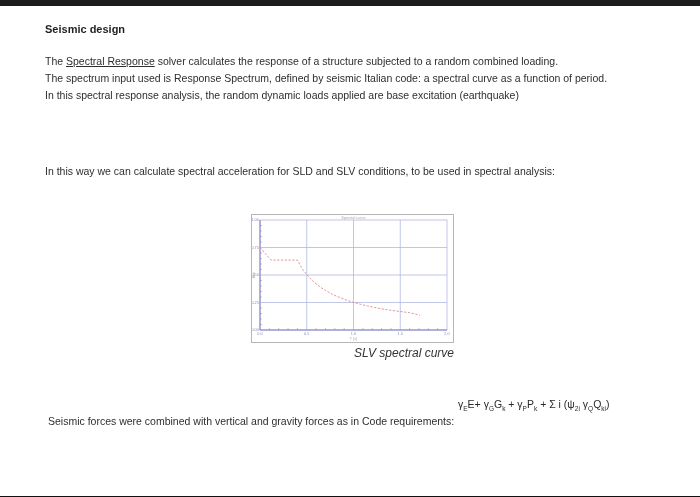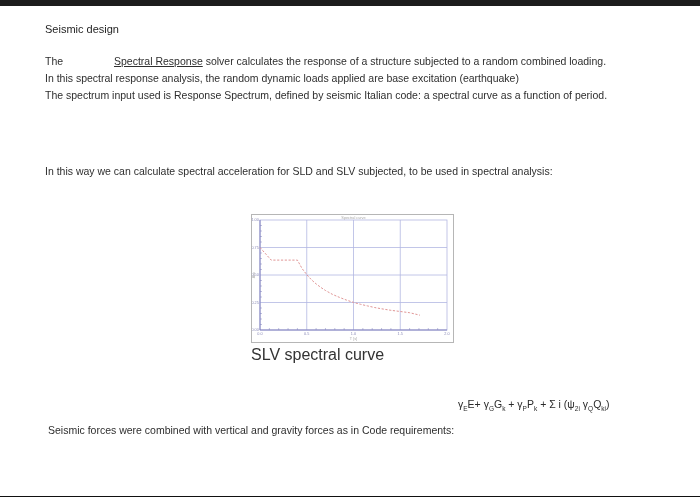--- a/index.html
+++ b/index.html
@@ -3,55 +3,55 @@
 <meta charset="utf-8">
 <style>
   html,body{margin:0;padding:0;background:#fff;}
   .page{
     position:relative;width:700px;height:497px;background:#ffffff;
     font-family:"Liberation Sans","DejaVu Sans",sans-serif;
     color:#2e2e2e;overflow:hidden;
   }
   .top-bar{position:absolute;top:0;left:0;width:700px;height:6px;background:#1d1d1d;}
   .bottom-bar{position:absolute;bottom:0;left:0;width:700px;height:1px;background:#111;}
-  .doc-title{position:absolute;left:45px;top:23px;font-size:11px;font-weight:normal;color:#1f1f1f;}
+  .doc-title{position:absolute;left:45px;top:23px;font-size:11px;font-weight:bold;color:#1f1f1f;}
   .para{position:absolute;left:45px;font-size:10.5px;line-height:17px;color:#2e2e2e;white-space:nowrap;}
   .p1{top:53px;}
   .p2{top:126px;}
   .p3{top:163px;}
-  .underlined{text-decoration:underline;margin-left:48px;}
+  .underlined{text-decoration:underline;}
   .chart-box{
     position:absolute;left:251px;top:214px;width:201px;height:127px;
     background:#ffffff;border:1px solid #b6b6b6;box-sizing:content-box;
   }
   .chart-caption{
-    position:absolute;left:251px;top:346px;width:203px;text-align:left;
-    font-size:16px;color:#333;
+    position:absolute;left:251px;top:346px;width:203px;text-align:right;
+    font-size:12px;color:#333;font-style:italic;
   }
-  .combo-label{position:absolute;left:48px;top:424px;font-size:10.5px;white-space:nowrap;}
+  .combo-label{position:absolute;left:48px;top:415px;font-size:10.5px;white-space:nowrap;}
   .formula{position:absolute;left:458px;top:398px;font-size:10.5px;white-space:nowrap;color:#2a2a2a;}
   .formula sub{font-size:6.5px;}
 </style>
 </head>
 <body>
 
 <div class="page">
   <div class="top-bar"></div>
 
   <div class="doc-title">Seismic design</div>
 
   <div class="para p1">
     <div><span>The </span><span class="underlined">Spectral Response</span><span> solver calculates the response of a structure subjected to a random combined loading.</span></div>
+    <div>The spectrum input used is Response Spectrum, defined by seismic Italian code: a spectral curve as a function of period.</div>
     <div>In this spectral response analysis, the random dynamic loads applied are base excitation (earthquake)</div>
-    <div>The spectrum input used is Response Spectrum, defined by seismic Italian code: a spectral curve as a function of period.</div>
   </div>
 
 
   <div class="para p3">
-    <div>In this way we can calculate spectral acceleration for SLD and SLV subjected, to be used in spectral analysis:</div>
+    <div>In this way we can calculate spectral acceleration for SLD and SLV conditions, to be used in spectral analysis:</div>
   </div>
 
   <div class="chart-box" id="chart-mount"><svg width="201" height="127" viewBox="0 0 201 127">
         <rect x="8" y="5" width="187" height="110" fill="#ffffff" stroke="#b3b7e2" stroke-width="0.8"></rect>
         <line x1="54.75" y1="5" x2="54.75" y2="115" stroke="#b3b7e2" stroke-width="0.8"></line>
         <line x1="101.5" y1="5" x2="101.5" y2="115" stroke="#b3b7e2" stroke-width="0.8"></line>
         <line x1="148.25" y1="5" x2="148.25" y2="115" stroke="#b3b7e2" stroke-width="0.8"></line>
         <line x1="8" y1="87.5" x2="195" y2="87.5" stroke="#b3b7e2" stroke-width="0.8"></line>
         <line x1="8" y1="60" x2="195" y2="60" stroke="#b3b7e2" stroke-width="0.8"></line>
         <line x1="8" y1="32.5" x2="195" y2="32.5" stroke="#b3b7e2" stroke-width="0.8"></line>

